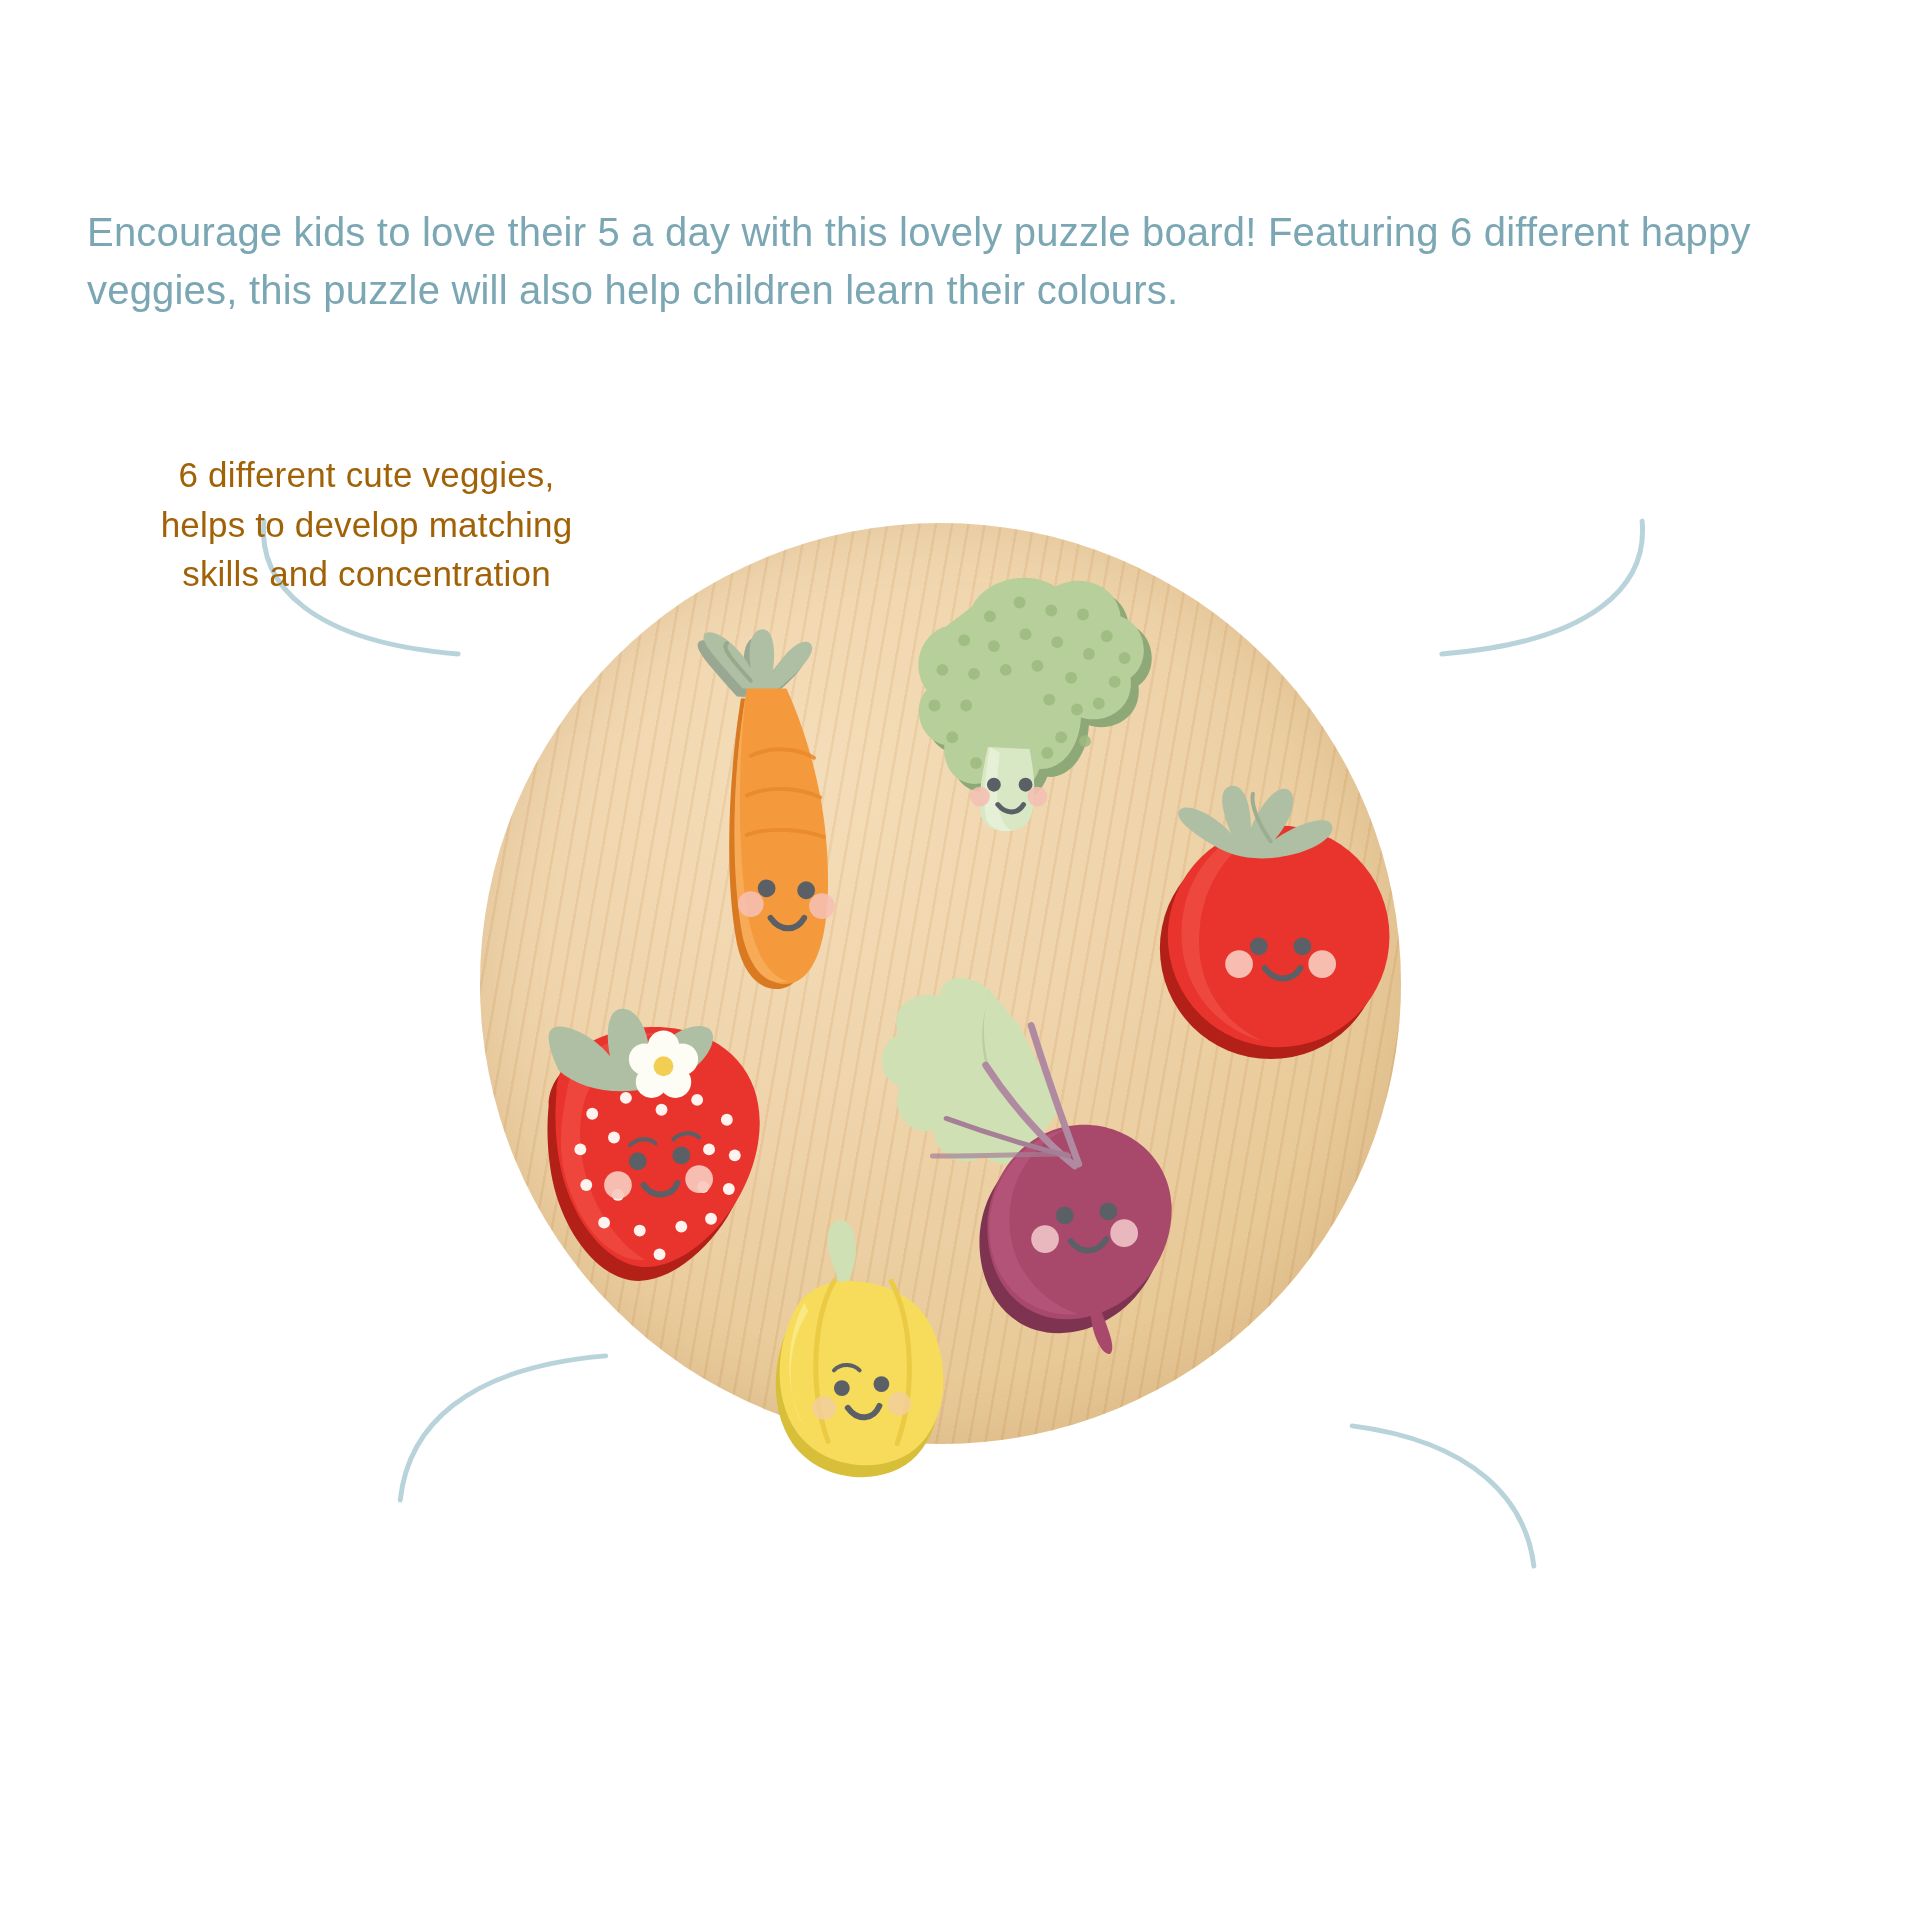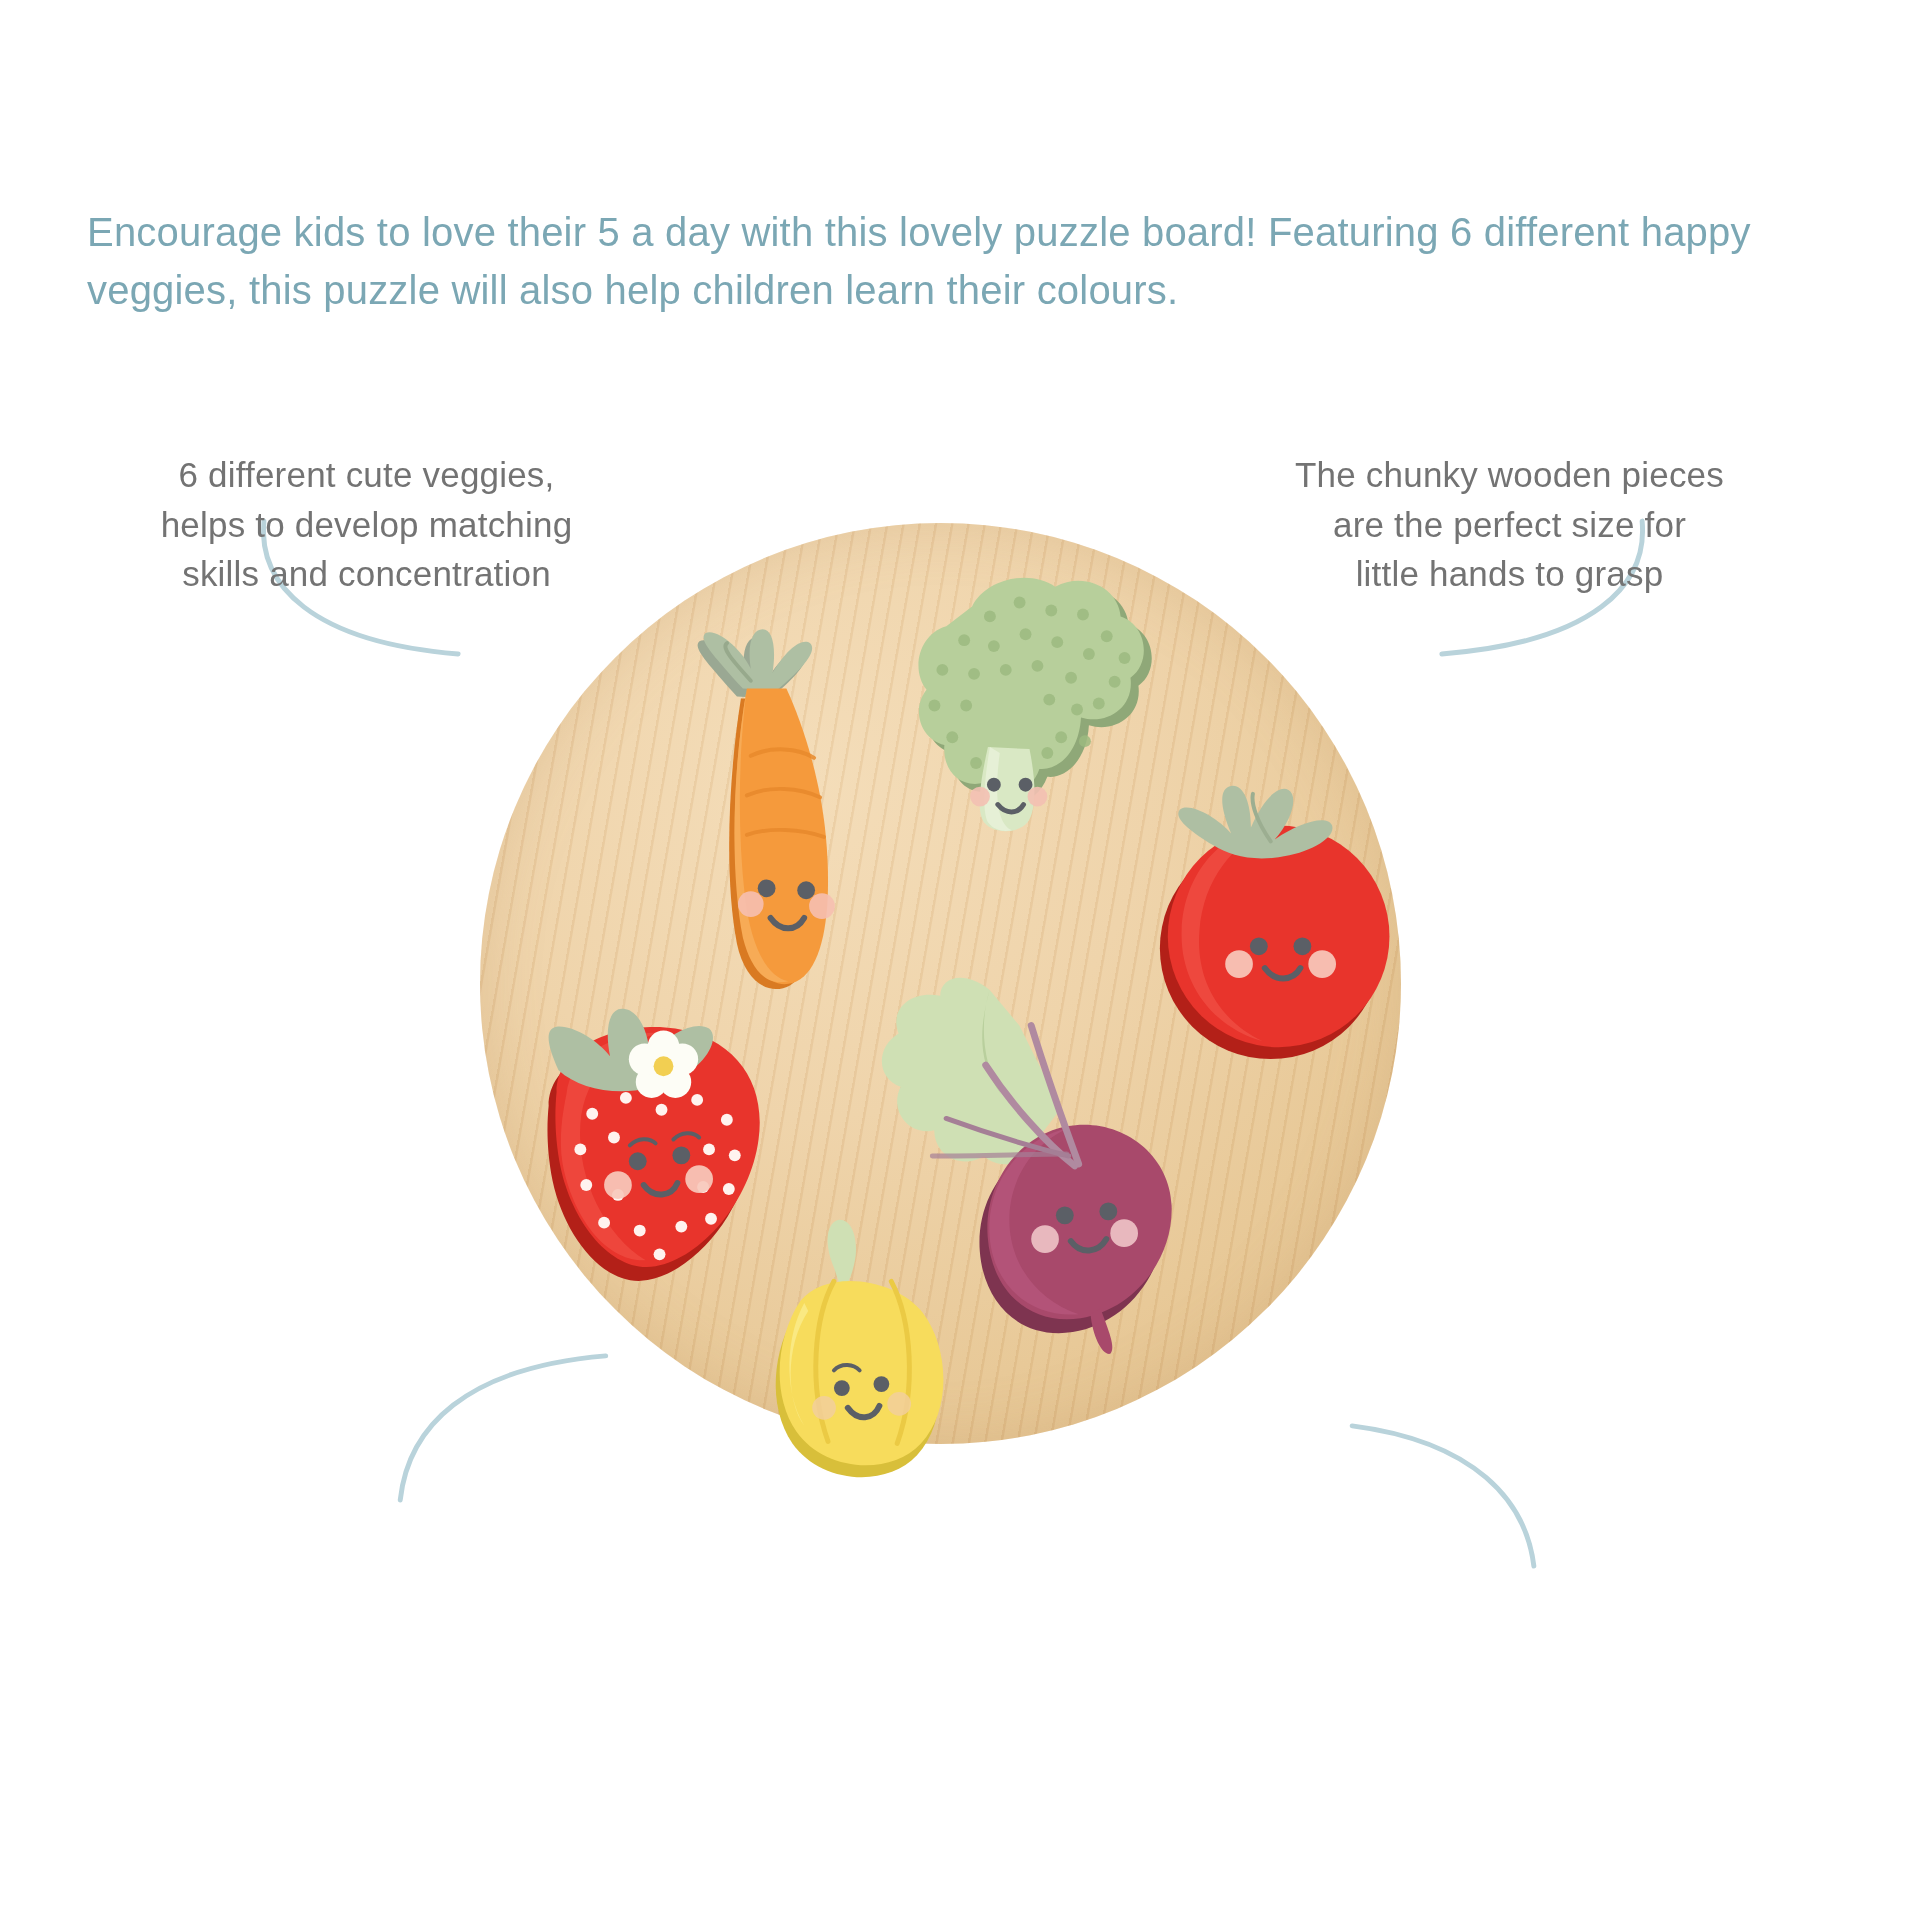--- a/index.html
+++ b/index.html
@@ -25,21 +25,21 @@
     left: 87px;
     top: 203px;
     width: 1752px;
     color: #7ba7b4;
     font-size: 40px;
     line-height: 1.45;
     letter-spacing: 0.2px;
   }
   .callout {
     position: absolute;
-    color: #737373;
+    color: #a16207;
     font-size: 35px;
     line-height: 1.42;
     letter-spacing: 0.2px;
     white-space: pre-line;
   }
   .callout.c1 { left: 109px;  top: 450px;  width: 515px; text-align: center; }
   .callout.c2 { left: 1242px; top: 450px;  width: 535px; text-align: center; }
   .callout.c3 { left: 129px;  top: 1530px; width: 515px; text-align: center; }
   .callout.c4 { left: 1099px; top: 1604px; width: 653px; text-align: center; }
 
@@ -103,23 +103,20 @@
   <svg class="arc" style="left:386px; top:1346px;" width="228" height="163" viewBox="0 0 230 165">
     <path d="M222 10 C80 22 22 82 14 156" fill="none" stroke="#b9d3db" stroke-width="5" stroke-linecap="round"></path>
   </svg>
   <svg class="arc" style="left:1346px; top:1416px;" width="198" height="158" viewBox="0 0 200 160">
     <path d="M6 10 C130 26 182 86 190 152" fill="none" stroke="#b9d3db" stroke-width="5" stroke-linecap="round"></path>
   </svg>
 
   <div class="callout c1">6 different cute veggies,
 helps to develop matching
 skills and concentration</div>
-  <div class="callout c2">The chunky wooden pieces
-are the perfect size for
-little hands to grasp</div>
 
   <div class="board"></div>
 
   <div class="piece p-carrot">
     <svg width="257" height="396" viewBox="0 0 260 400">
 
       <g transform="translate(-6,8)">
         <path d="M96 60 C60 20 52 10 58 4 C70 -2 96 22 104 40 C100 14 106 0 116 0 C126 0 130 18 126 44 C140 20 156 8 164 14 C172 22 156 40 130 62 Z" fill="#9aa893"></path>
         <path d="M100 62 C86 150 84 250 96 310 C104 348 128 364 150 352 C176 336 182 278 176 212 C170 148 152 92 138 62 Z" fill="#d97a22"></path>
       </g>

